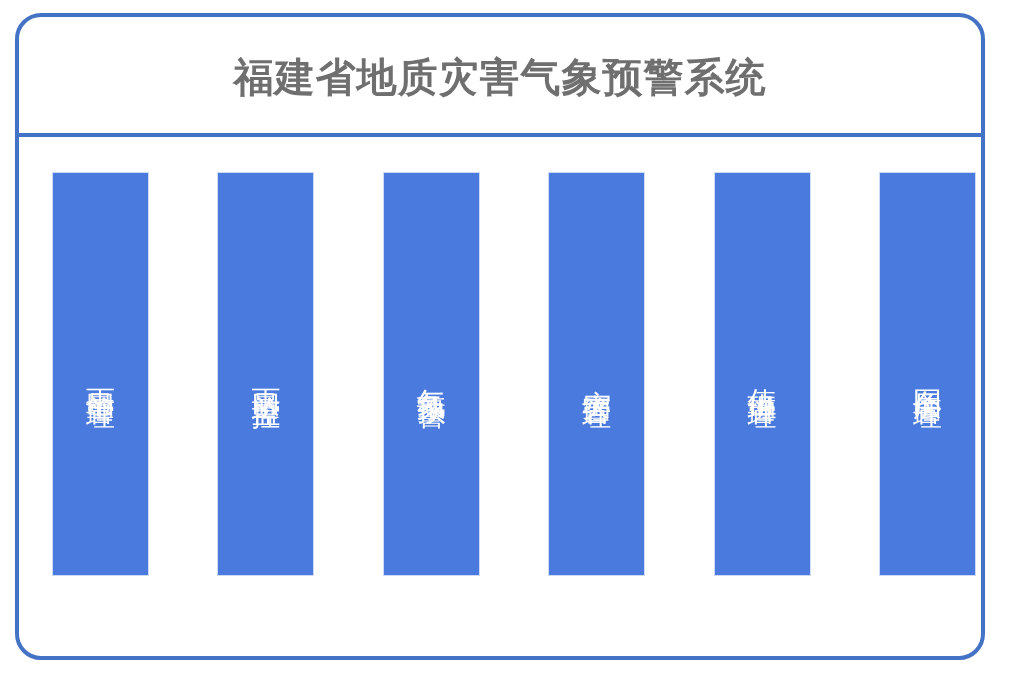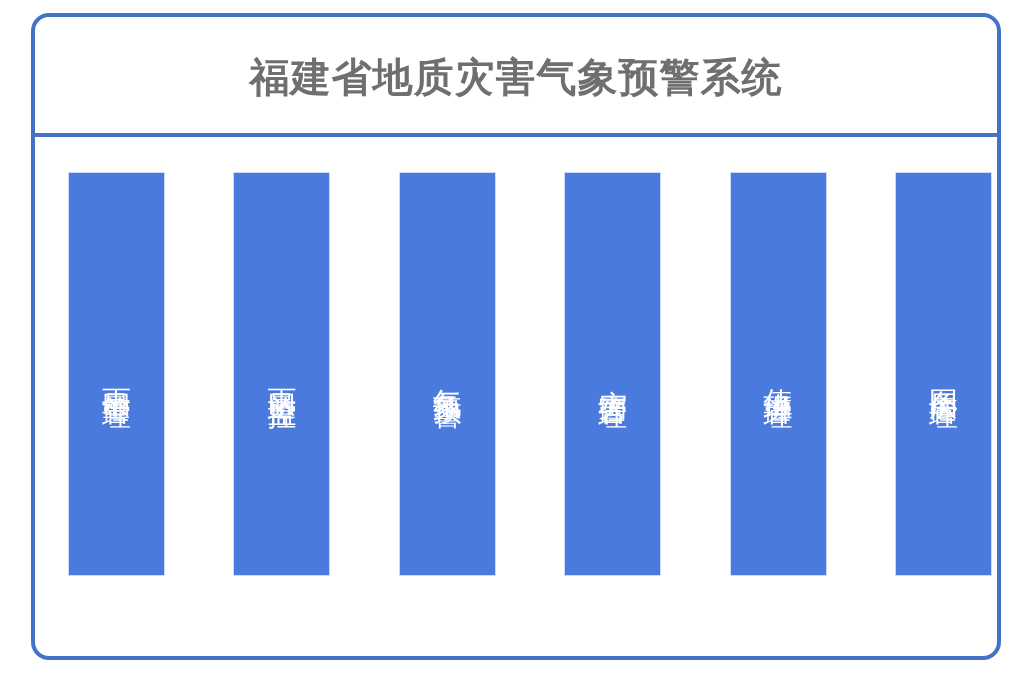--- a/index.html
+++ b/index.html
@@ -23,23 +23,22 @@
 
   
   .panel {
     position: absolute;
     left: 15px;
     top: 13px;
     width: 970px;
     height: 647px;
     box-sizing: border-box;
     border: 4px solid #4472c4;
-    border-radius: 18px;
+    border-radius: 26px;
     background: #ffffff;
-    margin-left: 16px;
   }
 
   
   .header {
     position: absolute;
     left: 0;
     top: 0;
     width: 100%;
     height: 120px;
     display: flex;

